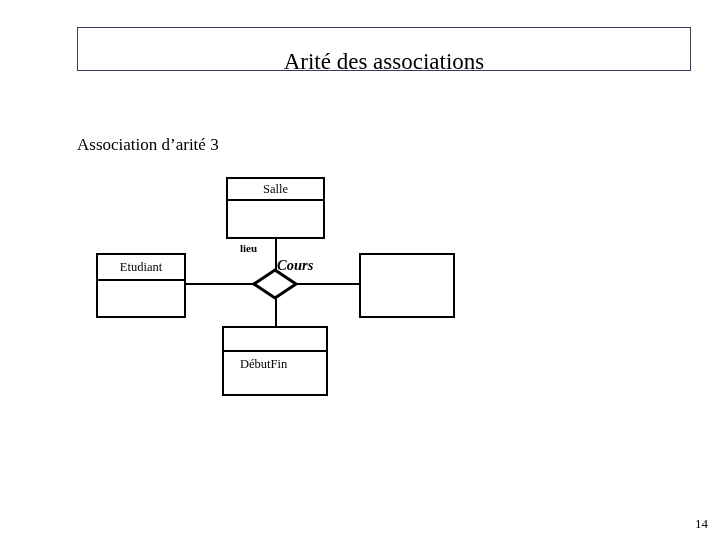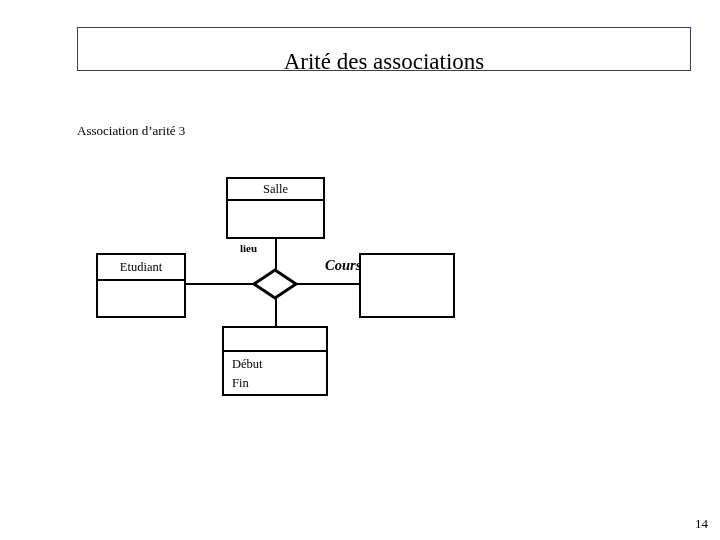--- a/index.html
+++ b/index.html
@@ -38,22 +38,22 @@
     justify-content: center;
     font-size: 23px;
     line-height: 1;
     white-space: nowrap;
   }
 
   
   .subtitle {
     position: absolute;
     left: 77px;
-    top: 124px;
-    font-size: 13px;
+    top: 136px;
+    font-size: 17px;
     line-height: 1;
     white-space: nowrap;
   }
 
   
   .diagram {
     position: absolute;
     left: 0;
     top: 0;
     width: 720px;
@@ -73,23 +73,22 @@
     display: flex;
     align-items: center;
     justify-content: center;
     font-size: 12.5px;
     line-height: 1;
     white-space: nowrap;
   }
   .ent .ent-body {
     box-sizing: border-box;
     display: flex;
-    flex-direction: column;
     justify-content: flex-start;
-    padding: 3px 4px 0 8px;
+    padding: 3px 4px 0 16px;
     font-size: 12.5px;
     line-height: 1.55;
   }
   .ent .ent-body span { white-space: nowrap; }
 
   #ent-salle      { left: 226px; top: 177px; width: 99px;  height: 62px; }
   #ent-salle      .ent-head { height: 22px; }
   #ent-salle      .ent-body { height: 36px; }
 
   #ent-etudiant   { left: 96px;  top: 253px; width: 90px;  height: 65px; font-family: Liberation Serif, serif; }
@@ -132,21 +131,21 @@
 
   
   .edge-label {
     position: absolute;
     font-size: 11px;
     line-height: 1;
     white-space: nowrap;
     font-weight: bold;
   }
   #label-lieu  { left: 240px; top: 243px; }
-  #label-cours { left: 277px; top: 258px; font-size: 14.5px; font-style: italic; padding-left: 48px; }
+  #label-cours { left: 277px; top: 258px; font-size: 14.5px; font-style: italic; }
 
   
   .page-number {
     position: absolute;
     right: 12px;
     bottom: 10px;
     font-size: 13px;
     line-height: 1;
   }
 </style>

